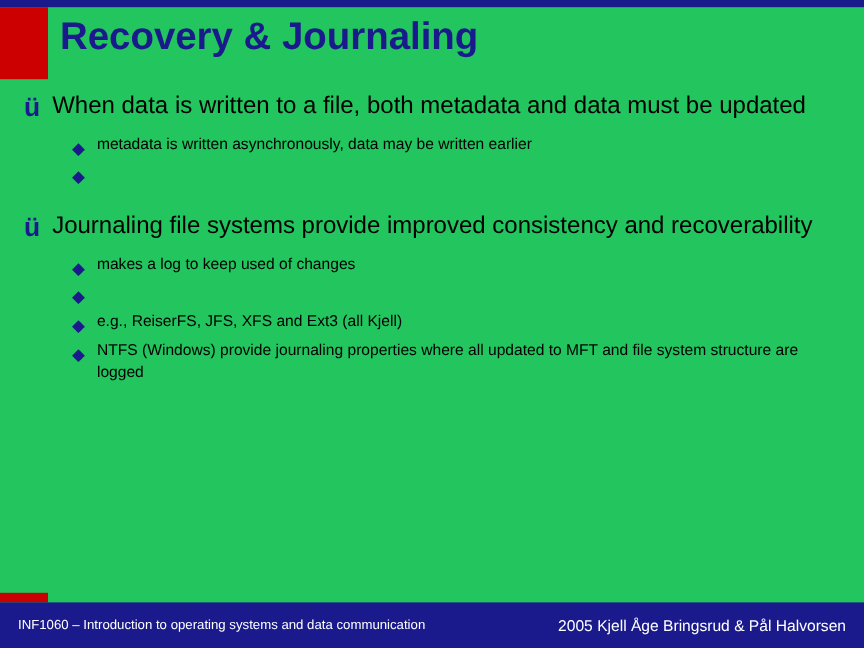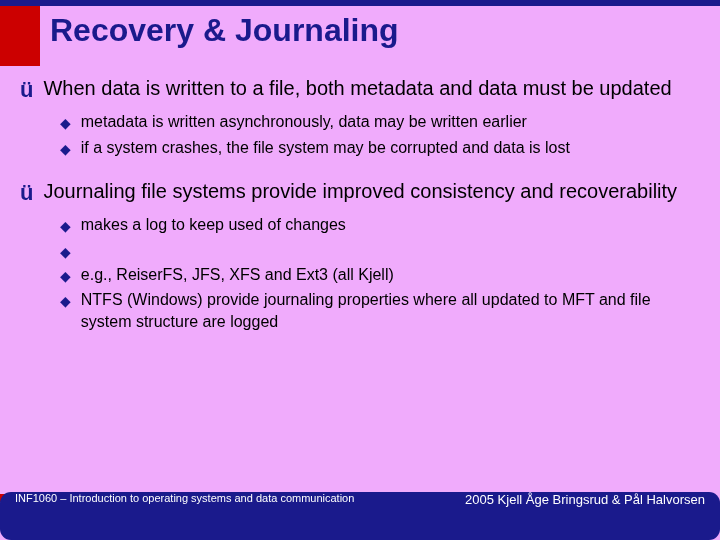--- a/index.html
+++ b/index.html
@@ -13,21 +13,21 @@
       height: 540px;
       background: #ffffff;
       font-family: Arial, sans-serif;
       position: relative;
       overflow: hidden;
     }
 
     .slide {
       width: 720px;
       height: 540px;
-      background: #f0abfc;
+      background: #22c55e;
       position: relative;
     }
 
     
     .top-bar {
       position: absolute;
       top: 0;
       left: 0;
       width: 100%;
       height: 6px;
@@ -103,38 +103,37 @@
 
     .diamond-icon {
       color: #1a1a8c;
       font-size: 14px;
       margin-right: 10px;
       margin-top: 4px;
       flex-shrink: 0;
     }
 
     .sub-bullet-text {
-      font-size: 16px;
+      font-size: 13px;
       color: #000000;
       line-height: 1.35;
     }
 
     
     .footer {
       position: absolute;
       bottom: 0;
       left: 0;
       right: 0;
-      height: 48px;
+      height: 38px;
       background: #1a1a8c;
       display: flex;
-      align-items: flex-start;
+      align-items: center;
       justify-content: space-between;
       padding: 0 15px;
-      border-radius: 11px;
     }
 
     .footer-left {
       color: #ffffff;
       font-size: 11px;
     }
 
     .footer-right {
       color: #ffffff;
       font-size: 13px;
@@ -166,21 +165,20 @@
         <span class="check-icon">ü</span>
         <span class="main-bullet-text">When data is written to a file, both metadata and data must be updated</span>
       </div>
       <div class="sub-bullets">
         <div class="sub-bullet">
           <span class="diamond-icon">◆</span>
           <span class="sub-bullet-text">metadata is written asynchronously, data may be written earlier</span>
         </div>
         <div class="sub-bullet">
           <span class="diamond-icon">◆</span>
-          <span class="sub-bullet-text">if a system crashes, the file system may be corrupted and data is lost</span>
         </div>
       </div>
     </div>
 
     <div class="bullet-section">
       <div class="main-bullet">
         <span class="check-icon">ü</span>
         <span class="main-bullet-text">Journaling file systems provide improved consistency and recoverability</span>
       </div>
       <div class="sub-bullets">

